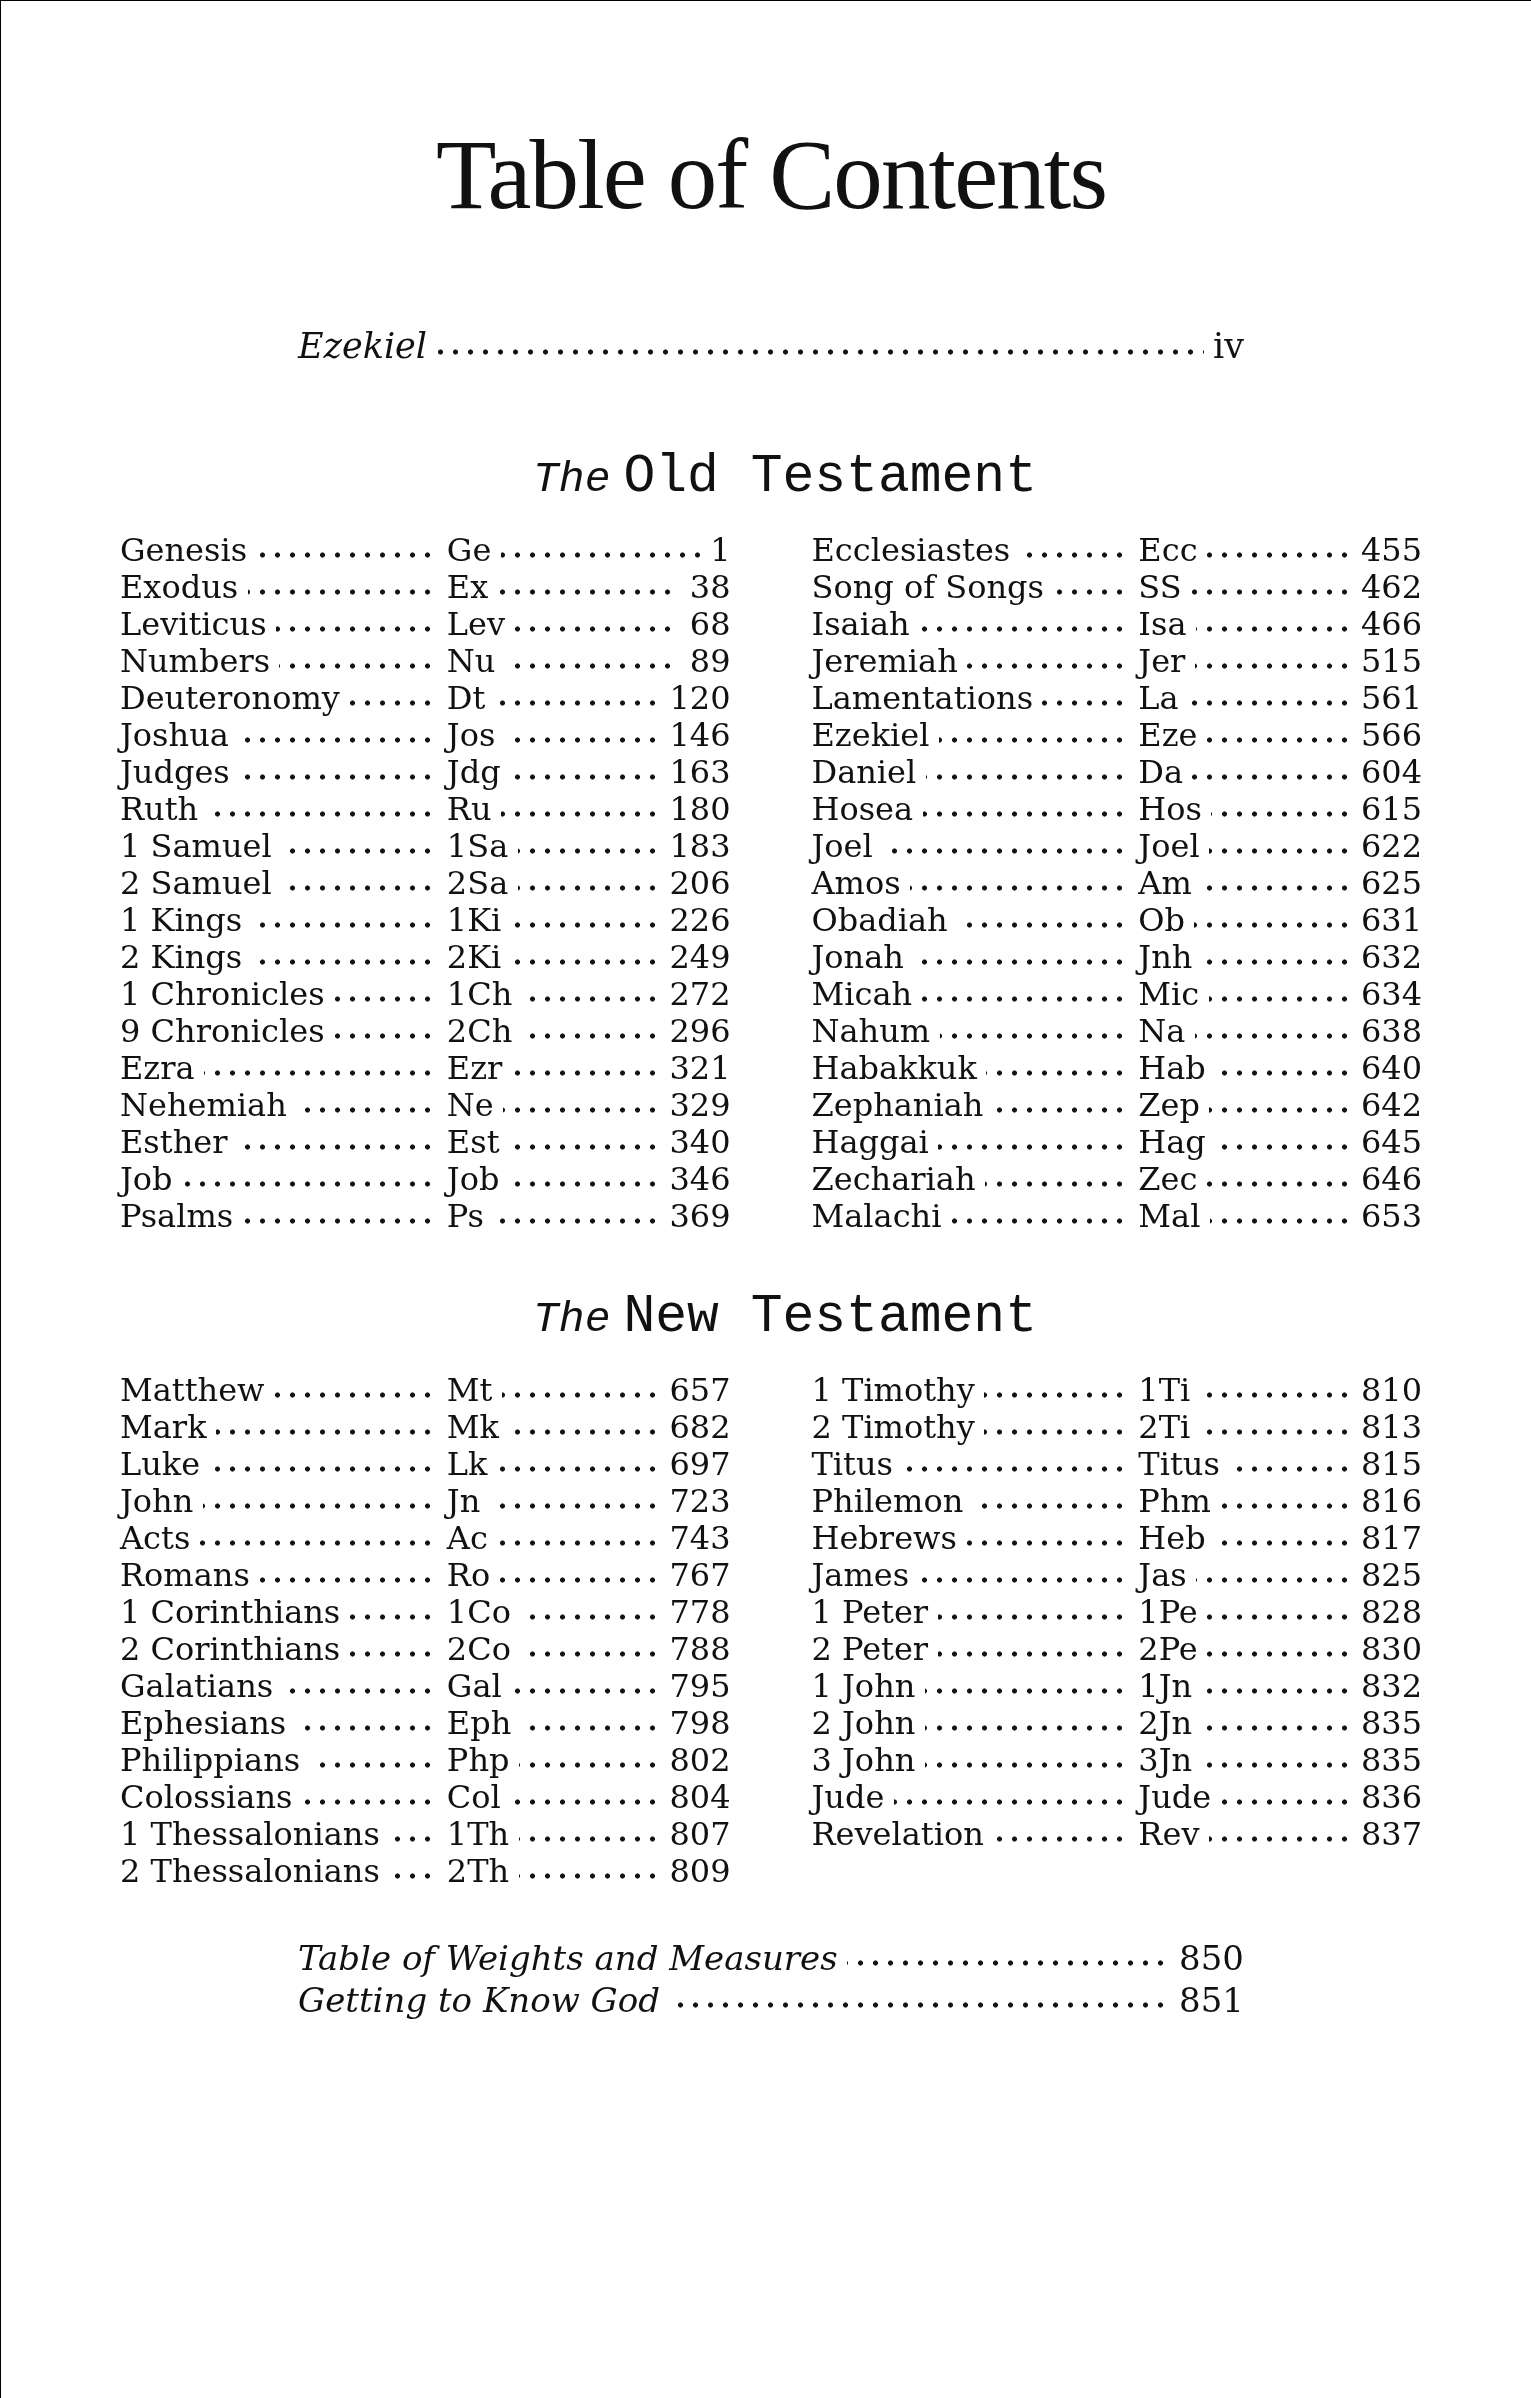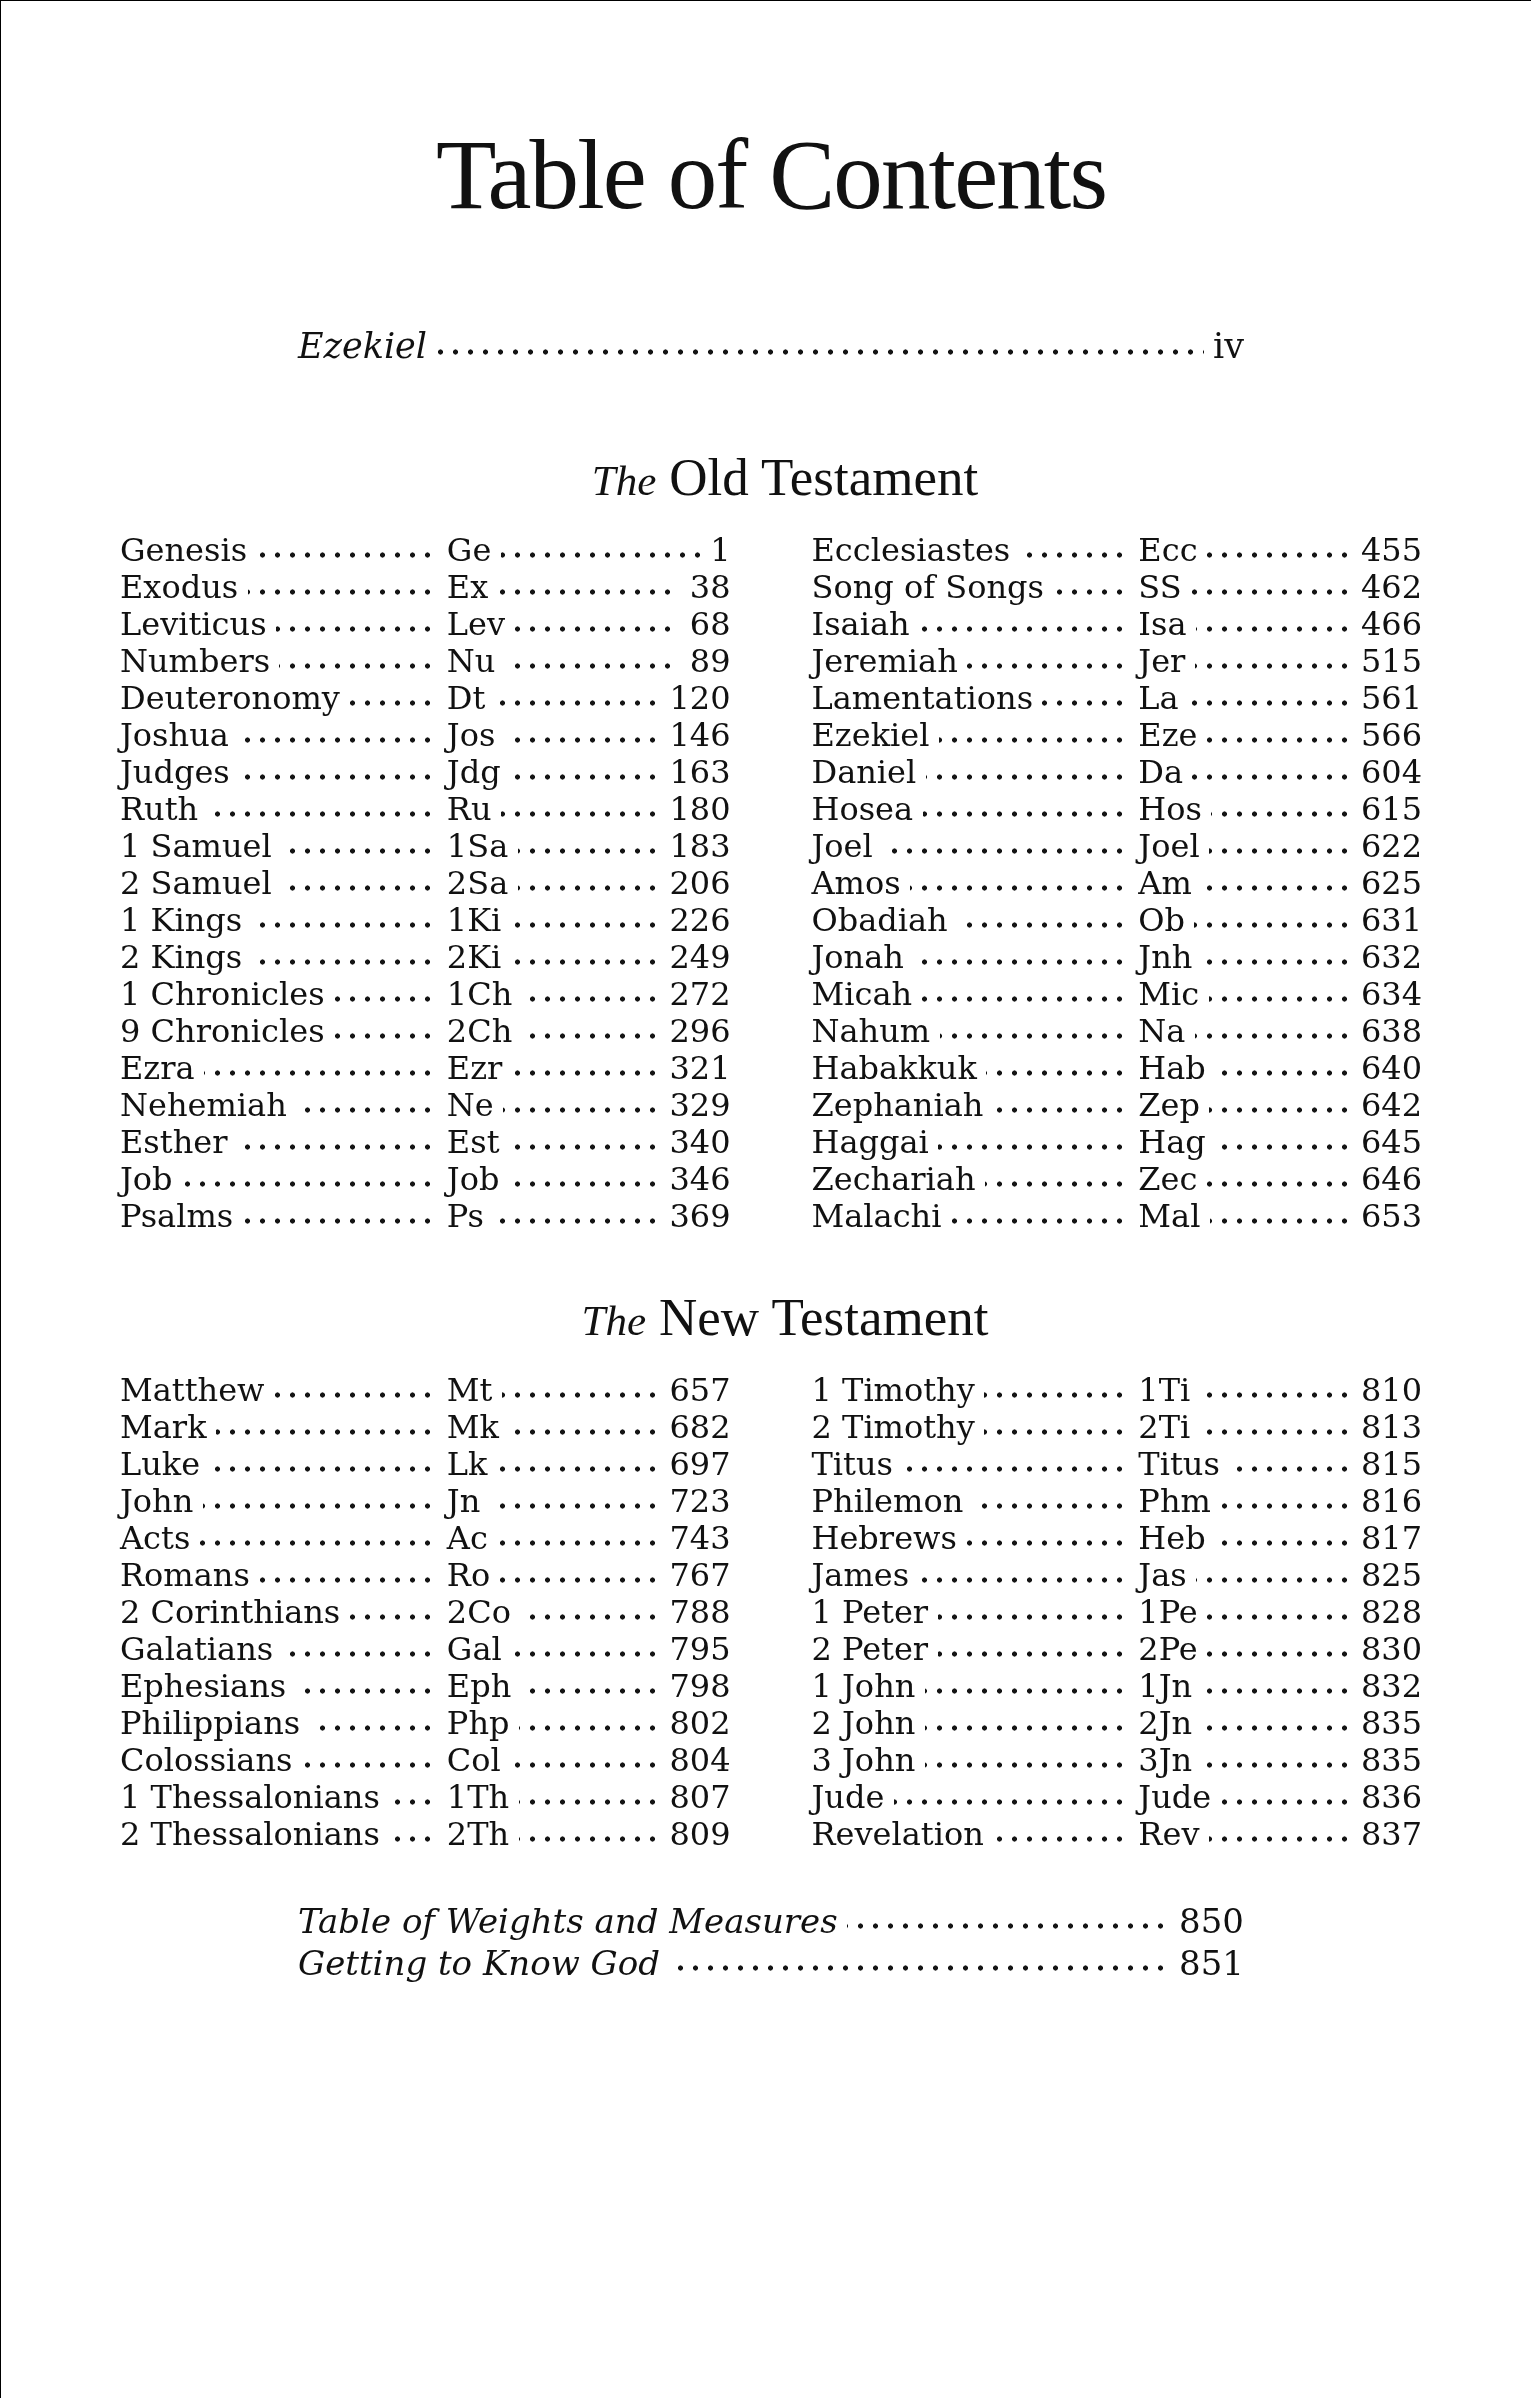--- a/index.html
+++ b/index.html
@@ -45,21 +45,21 @@
   .cell.name { padding-right: 9.4px; }
   .cell.abbr { padding: 0 9.4px; }
   .cell.pg   { padding-left: 9.4px; }
   .it { font-style: italic; }
   .gap { flex: 1 0 9.4px; }
   .row-left { display: flex; width: 52%; min-width: 0; }
 
   .section-heading {
     margin-top: 79px;
     text-align: center;
-    font-family: Liberation Serif, serif;
+    font-family: Liberation Mono, monospace;
     font-size: 53px;
     line-height: 1.15;
     font-weight: 400;
     margin-left: 28px;
   }
   .section:nth-child(2) .section-heading { margin-top: 52px; }
   .heading-prefix { font-style: italic; font-size: 43px; margin-right: 13px; }
 
   .columns {
     width: 1302px;
@@ -498,20 +498,29 @@
               <div class="row-left">
                 <span class="cell name">Romans</span>
                 <span class="gap"></span>
               </div>
               <span class="cell abbr">Ro</span>
               <span class="gap"></span>
               <span class="cell pg">767</span>
             </div>
             <div class="toc-row dotted dots-sm">
               <div class="row-left">
+                <span class="cell name">1 Corinthians</span>
+                <span class="gap"></span>
+              </div>
+              <span class="cell abbr">1Co</span>
+              <span class="gap"></span>
+              <span class="cell pg">778</span>
+            </div>
+            <div class="toc-row dotted dots-sm">
+              <div class="row-left">
                 <span class="cell name">2 Corinthians</span>
                 <span class="gap"></span>
               </div>
               <span class="cell abbr">2Co</span>
               <span class="gap"></span>
               <span class="cell pg">788</span>
             </div>
             <div class="toc-row dotted dots-sm">
               <div class="row-left">
                 <span class="cell name">Galatians</span>

